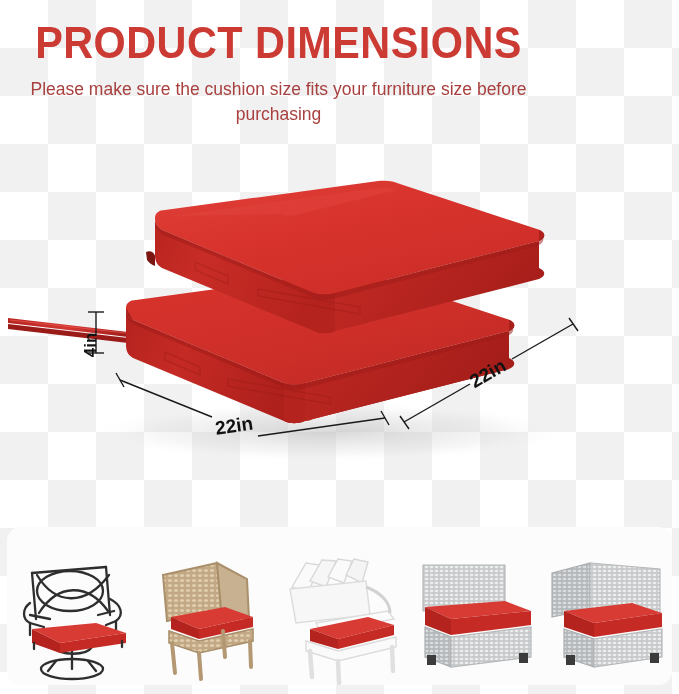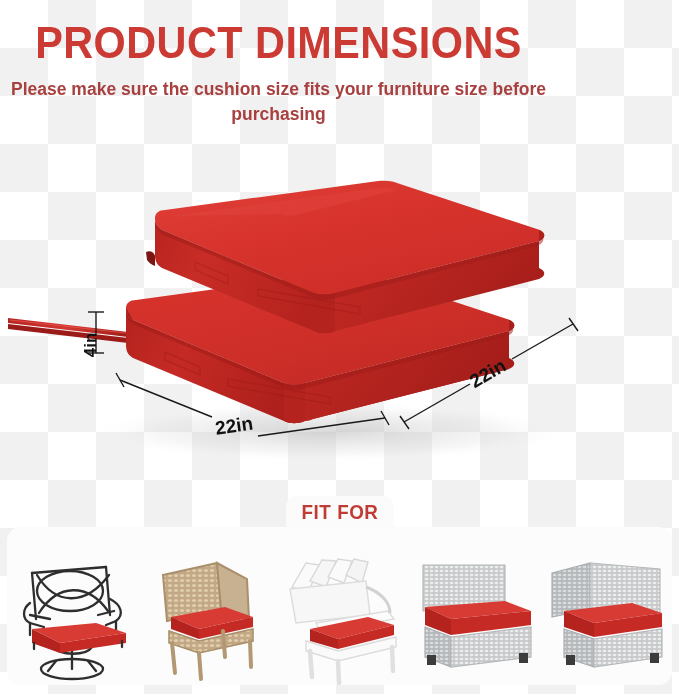--- a/index.html
+++ b/index.html
@@ -37,21 +37,21 @@
     letter-spacing: 0.5px;
     color: #cc3a34;
     transform: scaleX(0.92);
     white-space: nowrap;
   }
   #subtitle {
     margin: 0;
     padding-top: 9px;
     font-size: 17.5px;
     line-height: 25px;
-    font-weight: bold;
+    font-weight: normal;
     color: #a8403f;
   }
   
   #hero {
     position: absolute;
     left: 0; top: 140px;
     width: 679px;
     height: 348px;
   }
   #hero svg { display: block; }
@@ -263,23 +263,20 @@
       </g>
 
       <g fill="#121212" stroke="none" font-family="Liberation Sans, sans-serif" font-weight="bold">
         <text x="96" y="205" font-size="17" text-anchor="middle" transform="rotate(-90 96 205)">4in</text>
         <text x="235" y="292" font-size="19" text-anchor="middle" transform="rotate(-8 235 292)">22in</text>
         <text x="491" y="239" font-size="19" text-anchor="middle" transform="rotate(-30 491 239)">22in</text>
       </g>
     </svg>
   </div>
 
-  <div id="fitfor-badge">
-    <span id="fitfor-label">FIT FOR</span>
-  </div>
 
   <div id="fitfor-panel">
     <div id="fitfor-row">
 
       <div class="furn-cell">
         <svg viewBox="0 0 128 132" xmlns="http://www.w3.org/2000/svg">
           <g stroke="#2e2e2e" fill="none" stroke-width="2.3" stroke-linecap="round">
 
             <path d="M22,20 L96,14"></path>
             <path d="M22,20 L26,66"></path>

